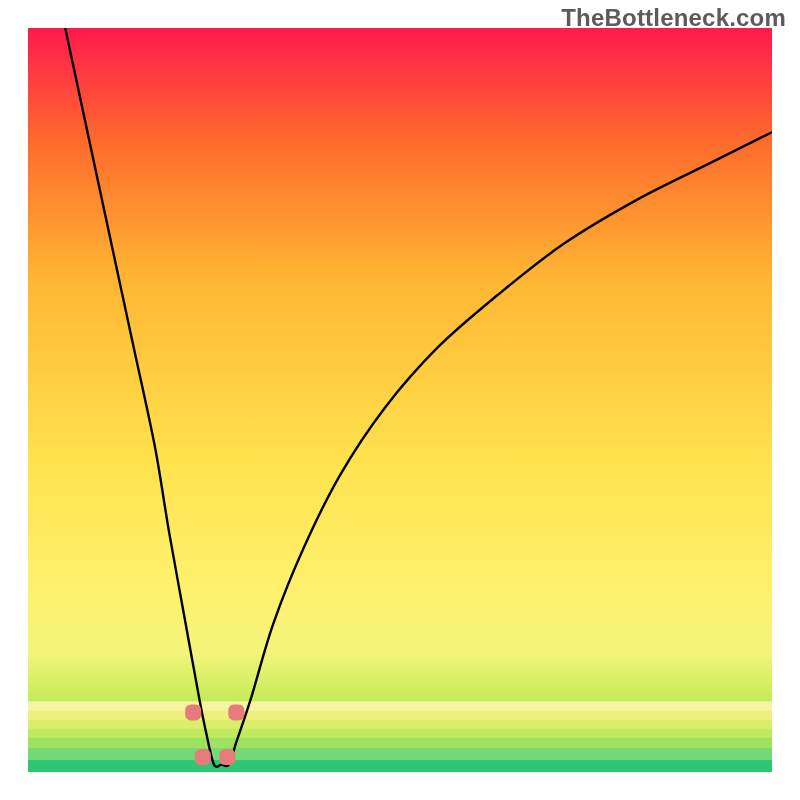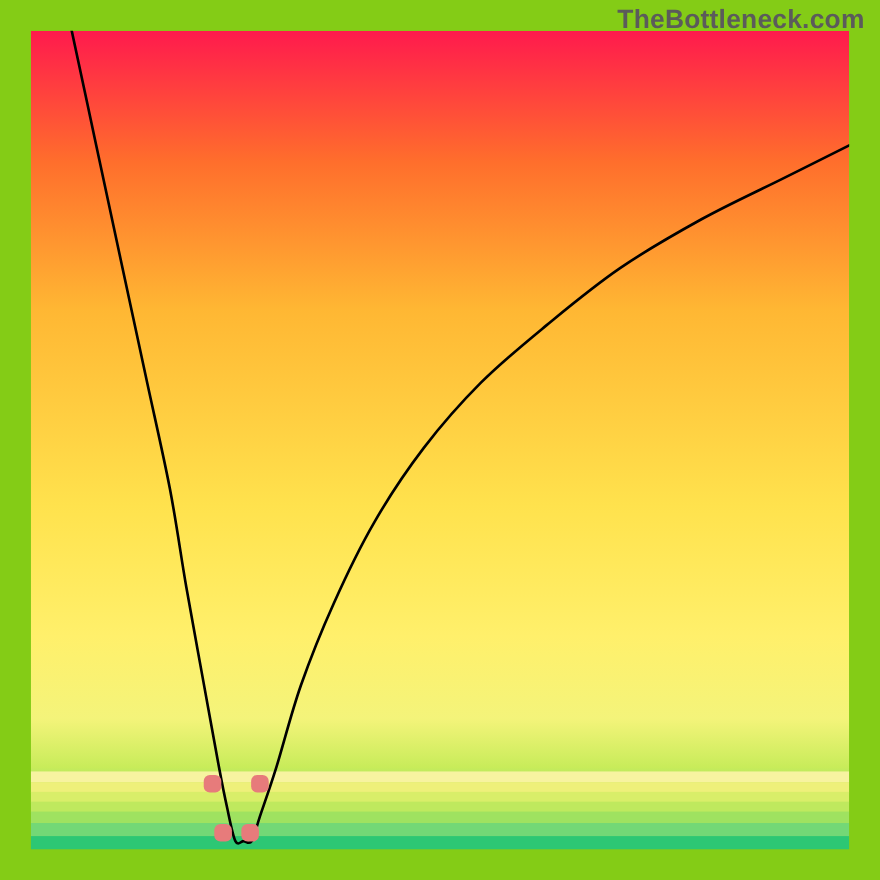--- a/index.html
+++ b/index.html
@@ -8,21 +8,21 @@
     width: 800px;
     height: 800px;
     background: #000;
     overflow: hidden;
     font-family: Arial, Helvetica, sans-serif;
   }
   .outer {
     position: relative;
     width: 800px;
     height: 800px;
-    background: #84cc16;
+    background: #ffffff;
   }
   .watermark {
     position: absolute;
     top: 4px;
     right: 14px;
     color: #5b5b5b;
     font-size: 24px;
     font-weight: 600;
     letter-spacing: 0.2px;
     z-index: 10;

